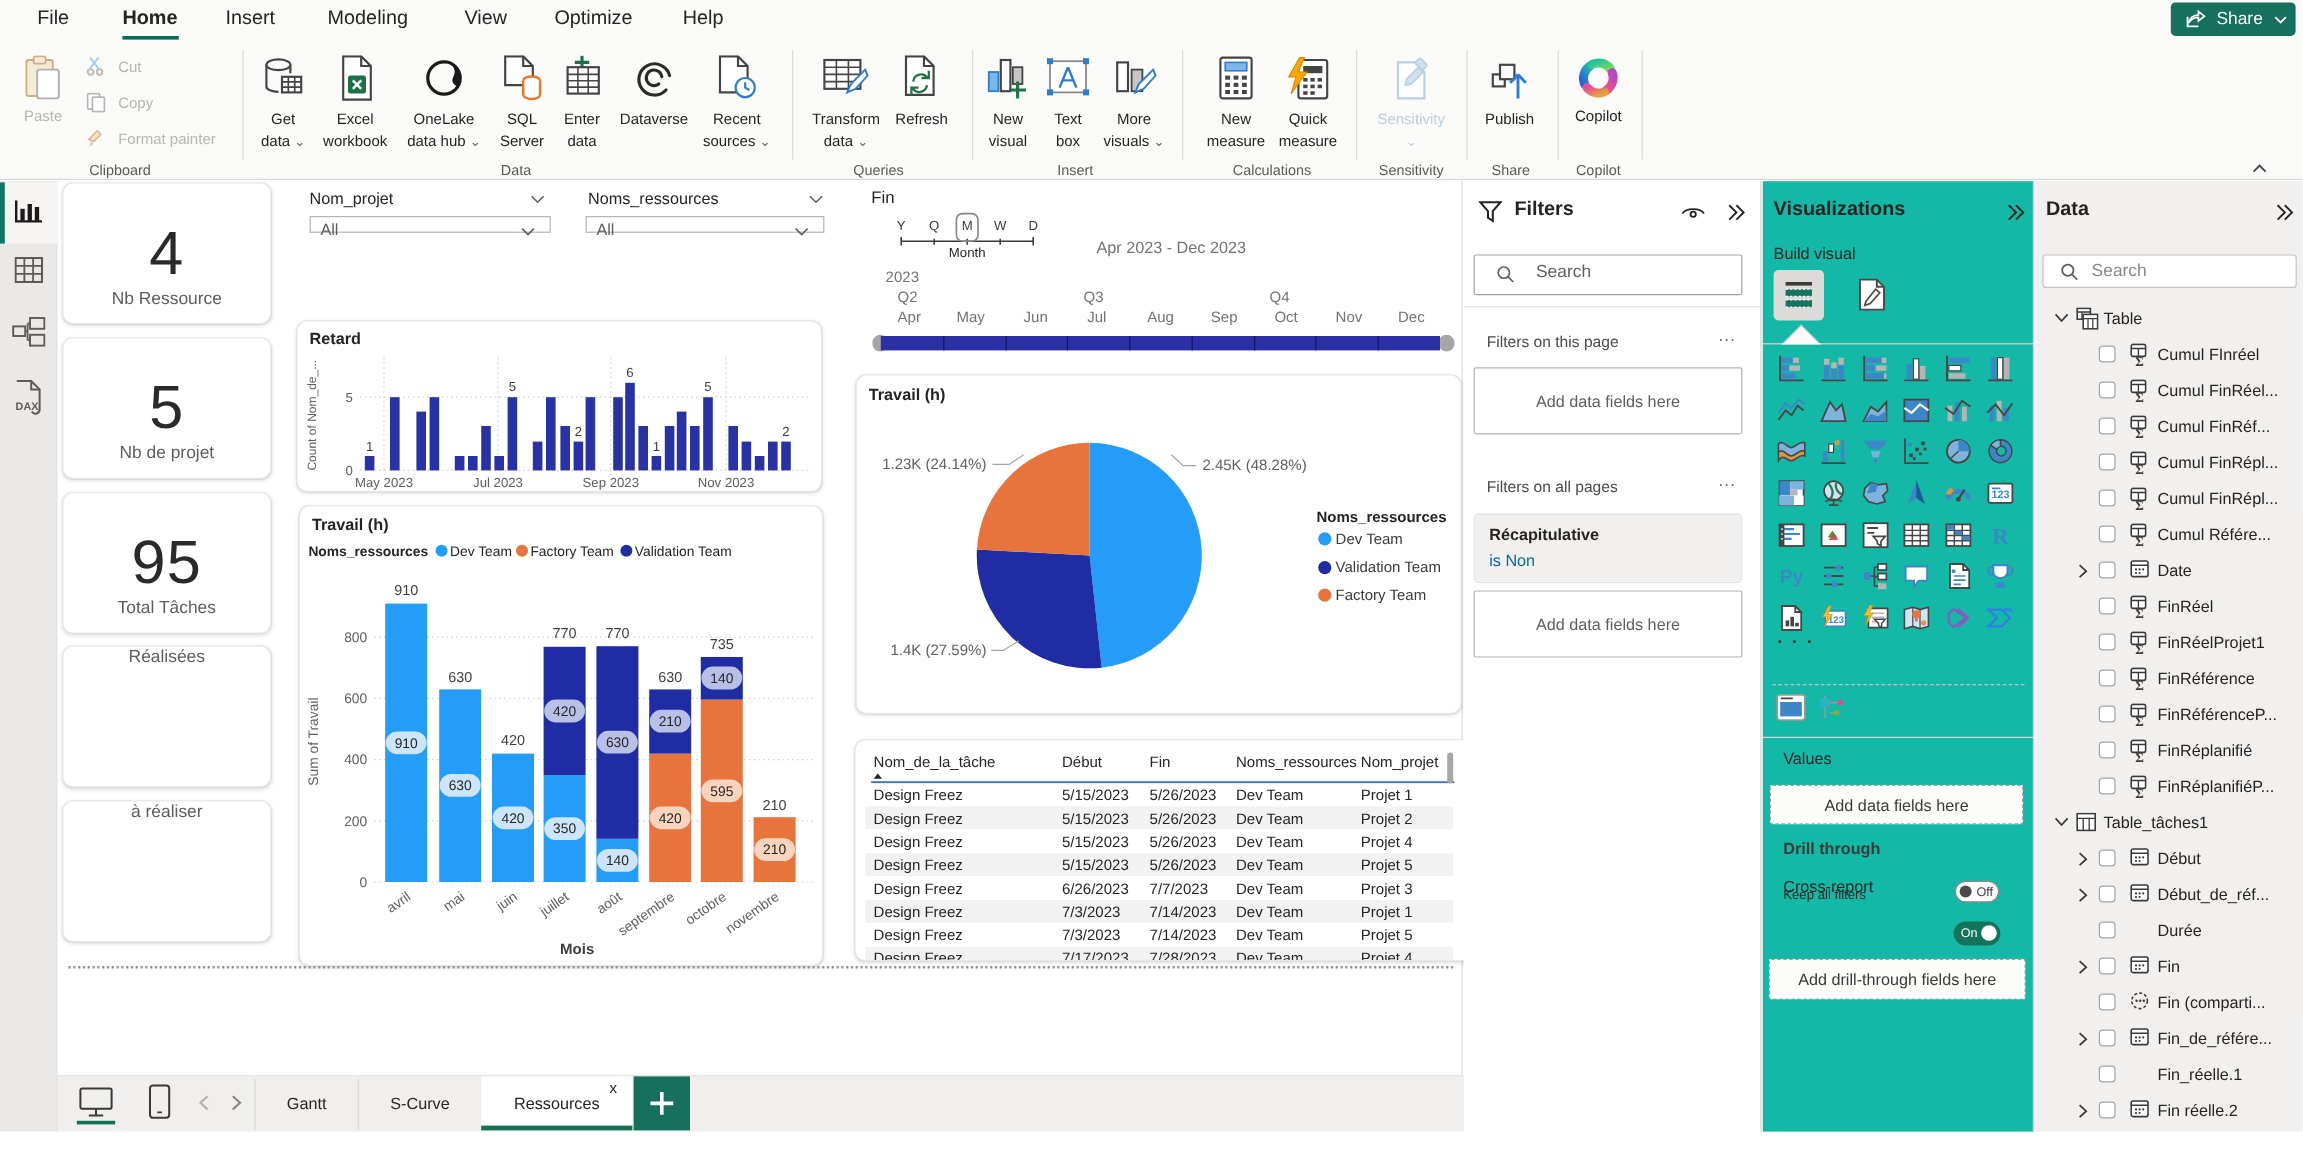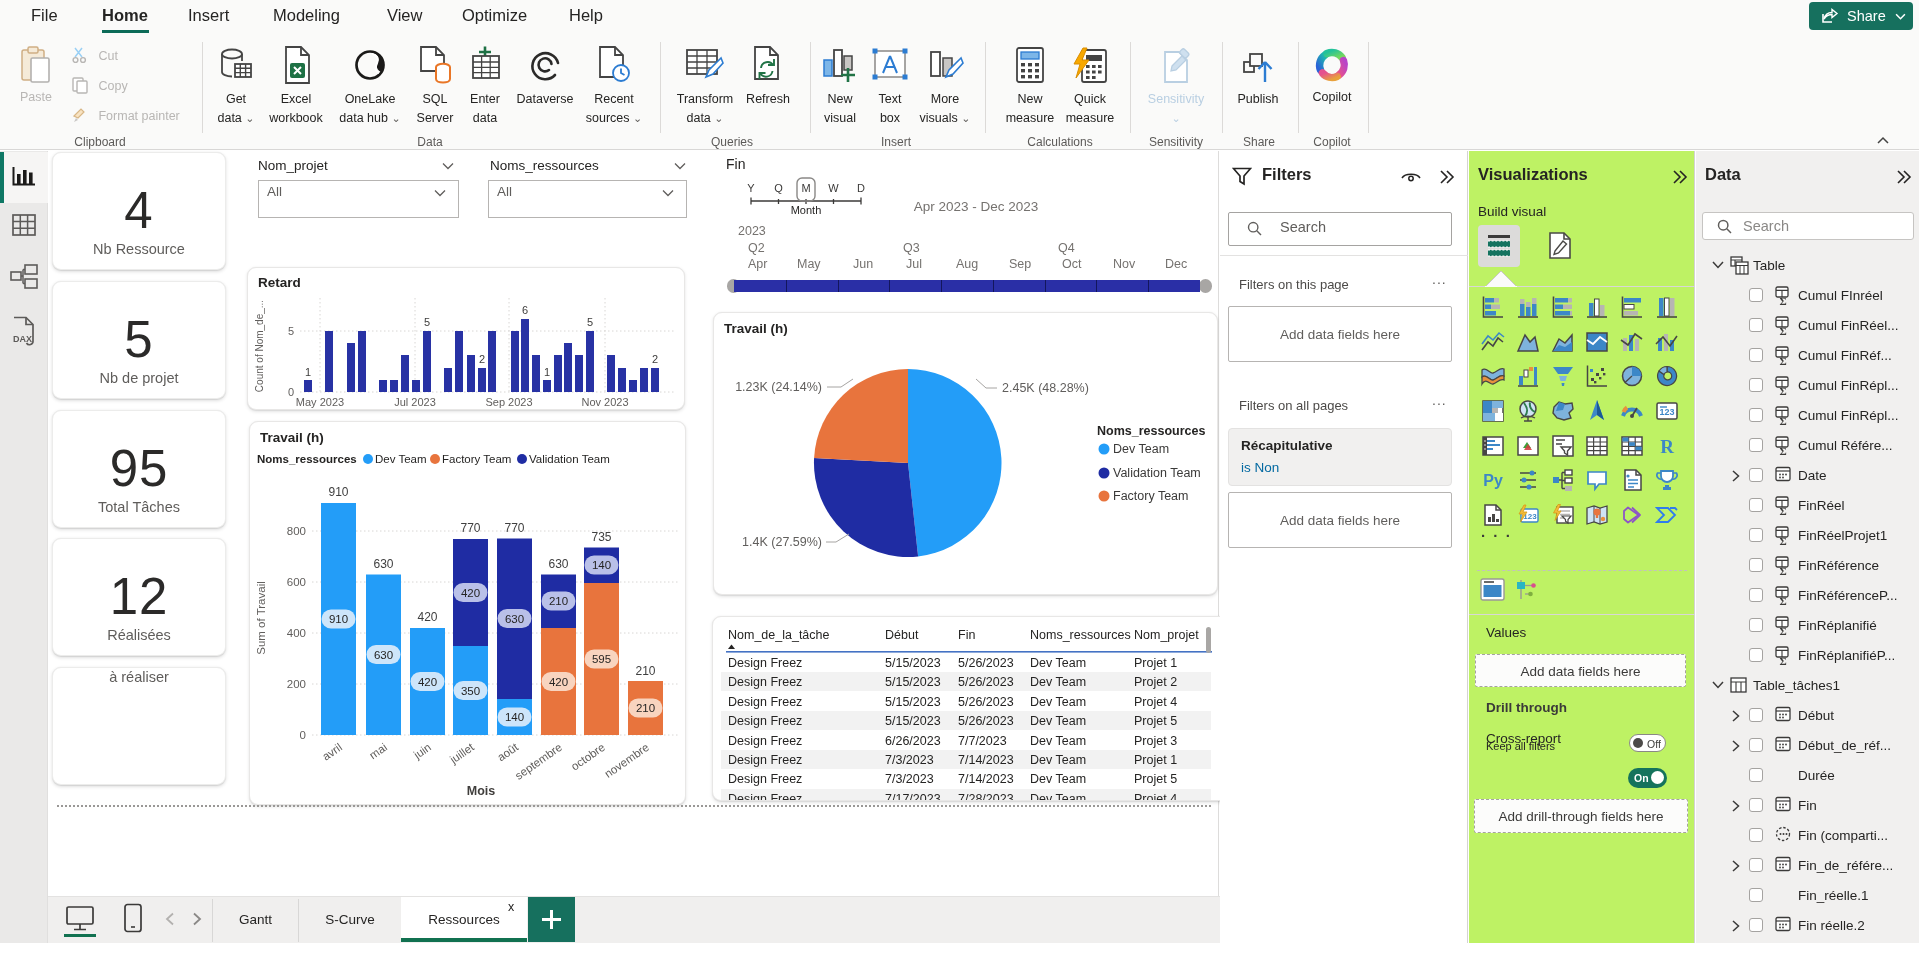--- a/index.html
+++ b/index.html
@@ -9,21 +9,21 @@
 .glabel{position:absolute;top:135px;font-size:12px;color:#5c5a58;text-align:center}
 .vsep{position:absolute;top:42px;height:91px;width:1px;background:#dcdad8}
 .rbig{position:absolute;top:46px;width:90px;text-align:center;font-size:12.5px;color:#252423;line-height:19px}
 .rbig svg{display:block;margin:0 auto 4px auto}
 .dis{color:#b8b6b4}
 .kcard{position:absolute;left:4px;width:174px;height:118px;background:#fff;border:1px solid #ececeb;border-radius:9px;box-shadow:0 1.6px 3.6px rgba(0,0,0,.12),0 .3px .9px rgba(0,0,0,.08);text-align:center}
 .knum{font-size:51px;color:#2b2a29;margin-top:28px;letter-spacing:1px}
 .klab{font-size:14.5px;color:#5f5d5b;margin-top:1px}
 .vcard{position:absolute;background:#fff;border:1px solid #e8e7e6;border-radius:9px;box-shadow:0 1.6px 3.6px rgba(0,0,0,.10),0 .3px .9px rgba(0,0,0,.07)}
 .slab{position:absolute;font-size:13.5px;color:#252423}
-.sbox{position:absolute;height:38px;border:1px solid #b6b4b2;background:#fff;font-size:13.5px;color:#605e5c}
+.sbox{position:absolute;height:14px;border:1px solid #b6b4b2;background:#fff;font-size:13.5px;color:#605e5c}
 .sbox span{position:absolute;left:8px;top:3px}
 .chev{color:#605e5c;font-size:11px}
 .ptitle{position:absolute;font-size:16.5px;font-weight:bold;color:#252423}
 .gray13{font-size:13px;color:#605e5c}
 .addbox{position:absolute;background:#fff;border:1px solid #b6b4b2;border-radius:2px;text-align:center;font-size:13.5px;color:#605e5c}
 .dashbox{position:absolute;border:1px dashed #a5a3a1;border-radius:2px;text-align:center;font-size:13.5px;color:#3b3a39;background:#fcfcfb}
 #vizgrid{position:absolute;left:12px;top:144px;width:214px;display:grid;grid-template-columns:repeat(6,24px);column-gap:10.8px;row-gap:10.7px}
 #vizgrid svg{width:24px;height:24px;display:block}
 .drow{position:absolute;left:0;width:223px;height:30px}
 .drow .dtx{position:absolute;left:102px;top:7px;font-size:13.5px;color:#252423;white-space:nowrap}
@@ -334,21 +334,20 @@
         </div>
     <div class="kcard" style="top:130px">
           <div class="knum">5</div>
           <div class="klab">Nb de projet</div>
         </div>
     <div class="kcard" style="top:259px">
           <div class="knum">95</div>
           <div class="klab">Total Tâches</div>
         </div>
     <div class="kcard" style="top:387px">
-          <div class="knum">12</div>
           <div class="klab">Réalisées</div>
         </div>
     <div class="kcard" style="top:516px">
           <div class="klab">à réaliser</div>
         </div>
   </div>
   <div id="slicers">
     <div class="slab" style="left:210px;top:7px">Nom_projet</div>
     <svg width="12" height="8" style="position:absolute;left:394px;top:11px" viewBox="0 0 12 8">
           <path d="M1 1.5 L6 6.5 L11 1.5" fill="none" stroke="#605e5c" stroke-width="1.3"></path>
@@ -691,21 +690,21 @@
   <div class="addbox" style="left:8px;top:155px;width:224px;height:56px;line-height:56px">Add data fields here</div>
   <div class="abs gray13" style="left:19px;top:247px;color:#4c4a48">Filters on all pages</div>
   <div class="abs" style="left:212px;top:241px;font-size:14px;color:#605e5c;letter-spacing:1px">...</div>
   <div class="abs" style="left:8px;top:277px;width:224px;height:58px;background:#f1f0ef;border:1px solid #e3e2e1;border-radius:4px">
     <div style="position:absolute;left:12px;top:9px;font-size:13.5px;font-weight:bold;color:#252423">Récapitulative</div>
     <div style="position:absolute;left:12px;top:31px;font-size:13.5px;color:#0369a1">is Non</div>
   </div>
   <div class="addbox" style="left:8px;top:341px;width:224px;height:56px;line-height:56px">Add data fields here</div>
 </div>
 
-<div class="abs" id="viz" style="left:1469px;top:151px;width:226px;height:792px;background:#bef264;border-right:1px solid #d4d3d2">
+<div class="abs" id="viz" style="left:1469px;top:151px;width:226px;height:792px;background:#14b8a6;border-right:1px solid #d4d3d2">
   <div class="ptitle" style="left:9px;top:14px">Visualizations</div>
   <svg width="16" height="14" style="position:absolute;left:203px;top:19px" viewBox="0 0 16 14">
         <path d="M2 1 L8 7 L2 13 M8 1 L14 7 L8 13" fill="none" stroke="#252423" stroke-width="1.6"></path>
       </svg>
   <div class="abs" style="left:9px;top:53px;font-size:13.5px;color:#252423">Build visual</div>
   <div class="abs" style="left:9px;top:74px;width:42px;height:42px;background:#dcdbda;border-radius:4px">
     <svg width="28" height="28" style="position:absolute;left:7px;top:7px" viewBox="0 0 28 28">
           <rect x="3" y="3" width="22" height="3" fill="#3b3a39"></rect>
           <g fill="#15735f">
             <rect x="3" y="9" width="22" height="6"></rect>
@@ -984,21 +983,21 @@
   <div class="abs" style="left:17px;top:474px;font-size:13.5px;color:#252423">Values</div>
   <div class="dashbox" style="left:6px;top:503px;width:211px;height:33px;line-height:33px">Add data fields here</div>
   <div class="abs" style="left:17px;top:549px;font-size:13.5px;font-weight:bold;color:#3b3a39">Drill through</div>
   <div class="abs" style="left:17px;top:580px;font-size:13.5px;color:#252423">Cross-report</div>
   <div class="abs" style="left:160px;top:583px;width:37px;height:18px;border:1px solid #8a8886;border-radius:10px;background:#fff">
     <i class="abs" style="left:3px;top:3px;width:10px;height:10px;border-radius:50%;background:#4c4a48"></i>
     <span class="abs" style="left:17px;top:3px;font-size:10.5px;color:#3b3a39">Off</span>
   </div>
   <div class="abs" style="left:17px;top:589px;font-size:11px;color:#252423">Keep all filters</div>
   <div class="abs" style="left:159px;top:617px;width:39px;height:20px;border-radius:10px;background:#15735c">
-    <span class="abs" style="left:6px;top:4px;font-size:10.5px;color:#fff;font-weight:bold">On</span>
+    <span class="abs" style="left:6px;top:4px;font-size:10.5px;color:#fff;font-weight:normal">On</span>
     <i class="abs" style="right:3px;top:3px;width:13px;height:13px;border-radius:50%;background:#fff"></i>
   </div>
   <div class="dashbox" style="left:5px;top:648px;width:214px;height:34px;line-height:34px">Add drill-through fields here</div>
 </div>
 
 <div class="abs" id="data" style="left:1696px;top:151px;width:223px;height:792px;background:#f1f0ef;overflow:hidden">
   <div class="ptitle" style="left:9px;top:14px">Data</div>
   <svg width="16" height="14" style="position:absolute;left:200px;top:19px" viewBox="0 0 16 14">
         <path d="M2 1 L8 7 L2 13 M8 1 L14 7 L8 13" fill="none" stroke="#252423" stroke-width="1.6"></path>
       </svg>

